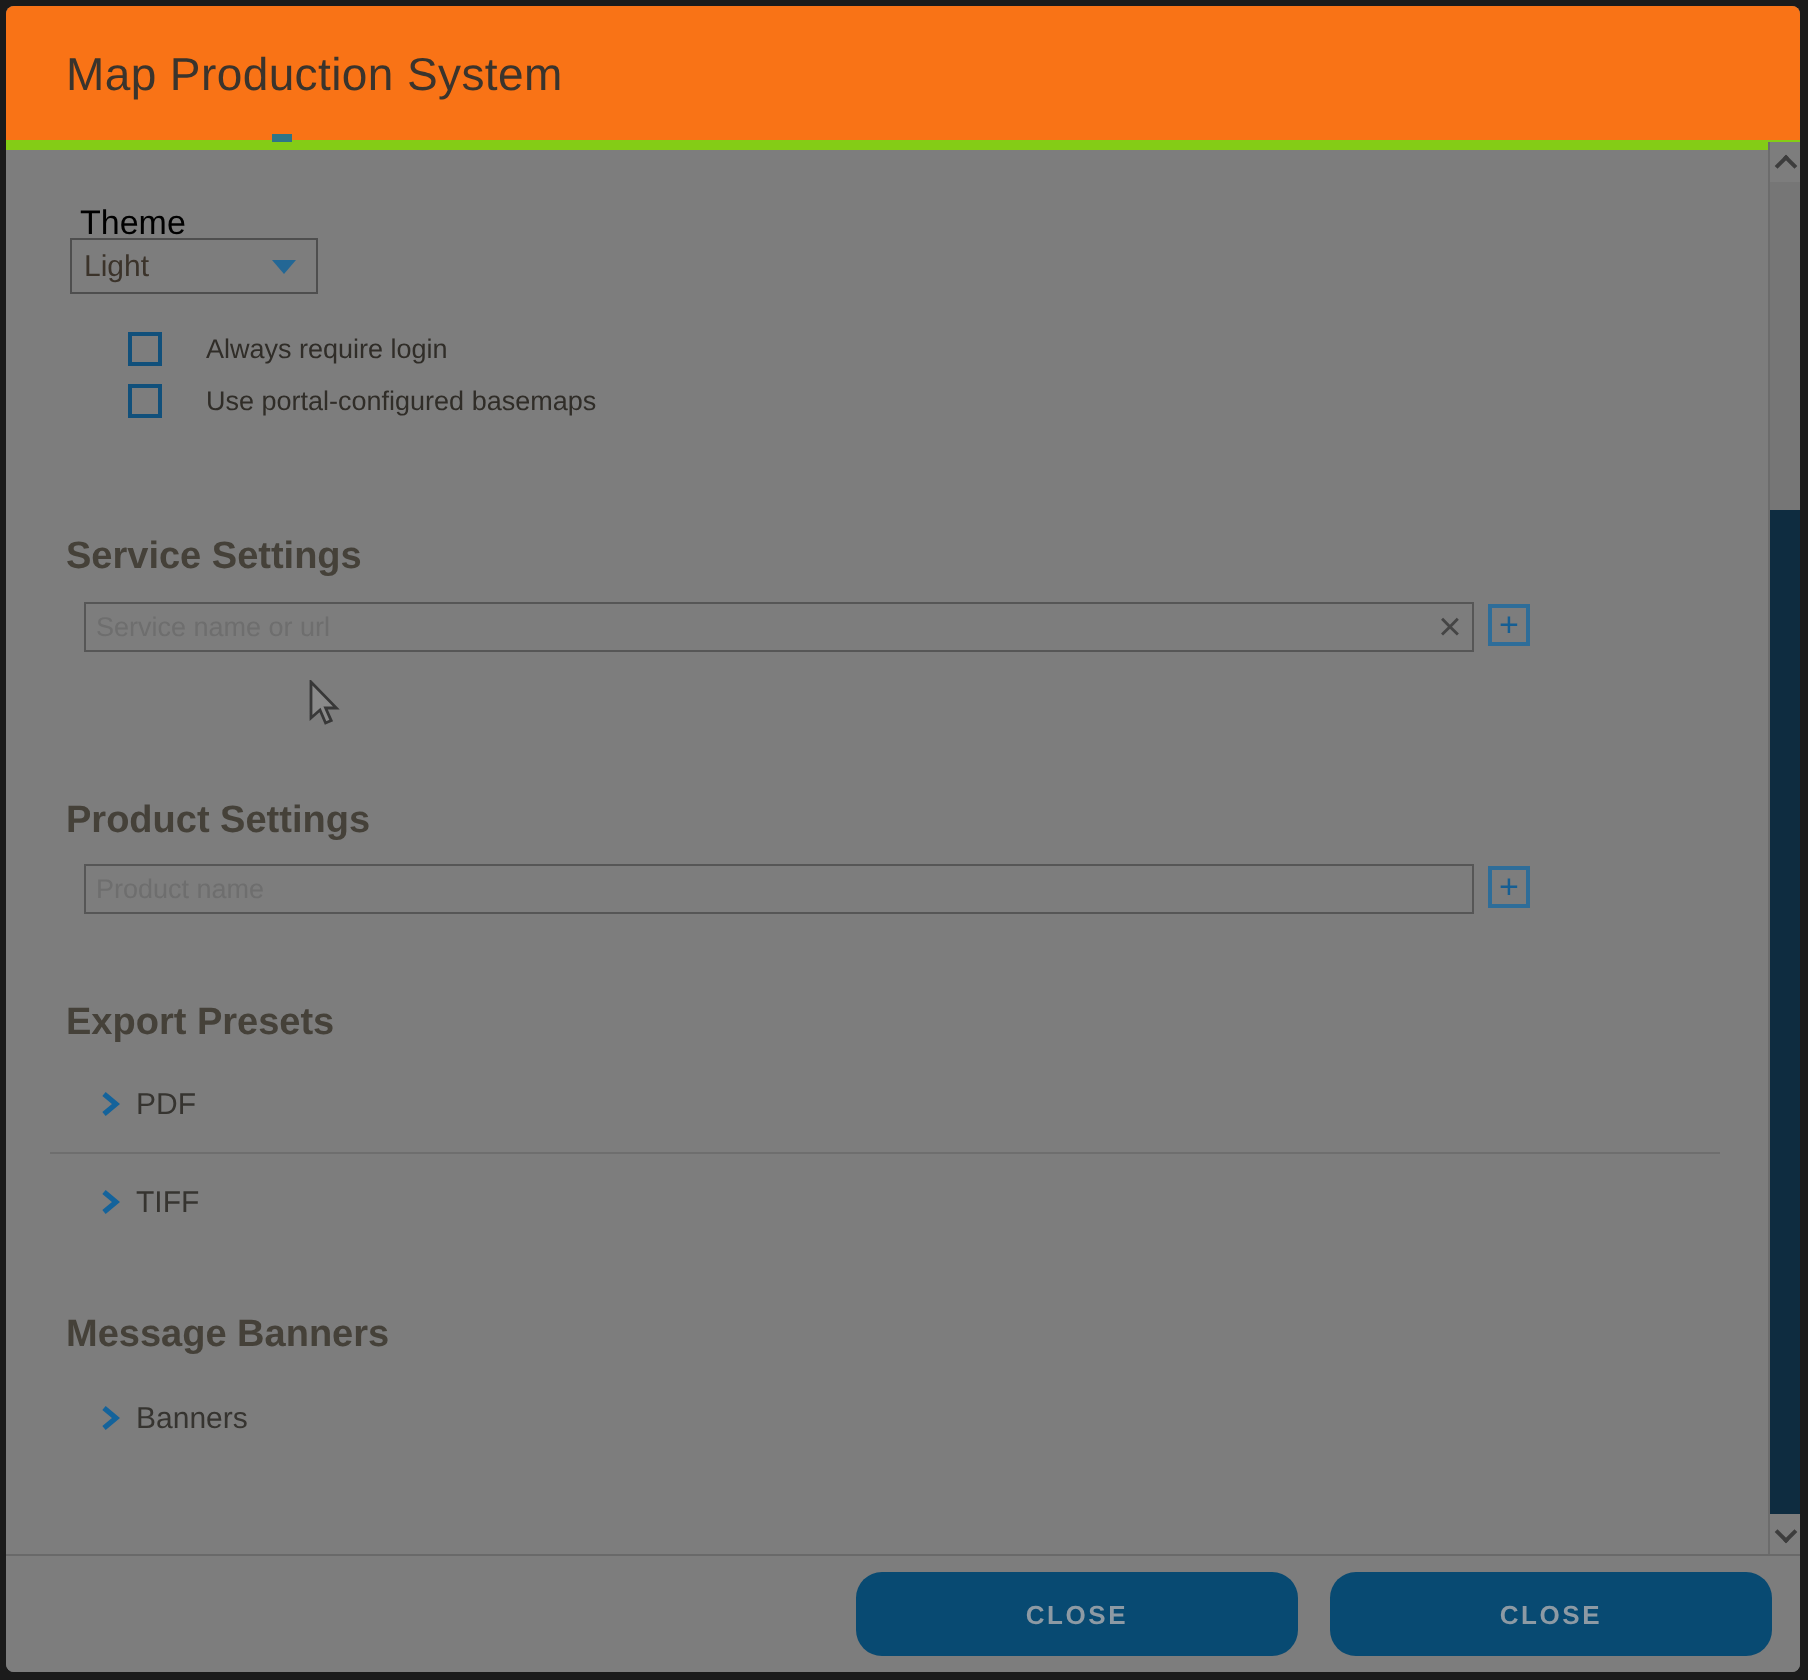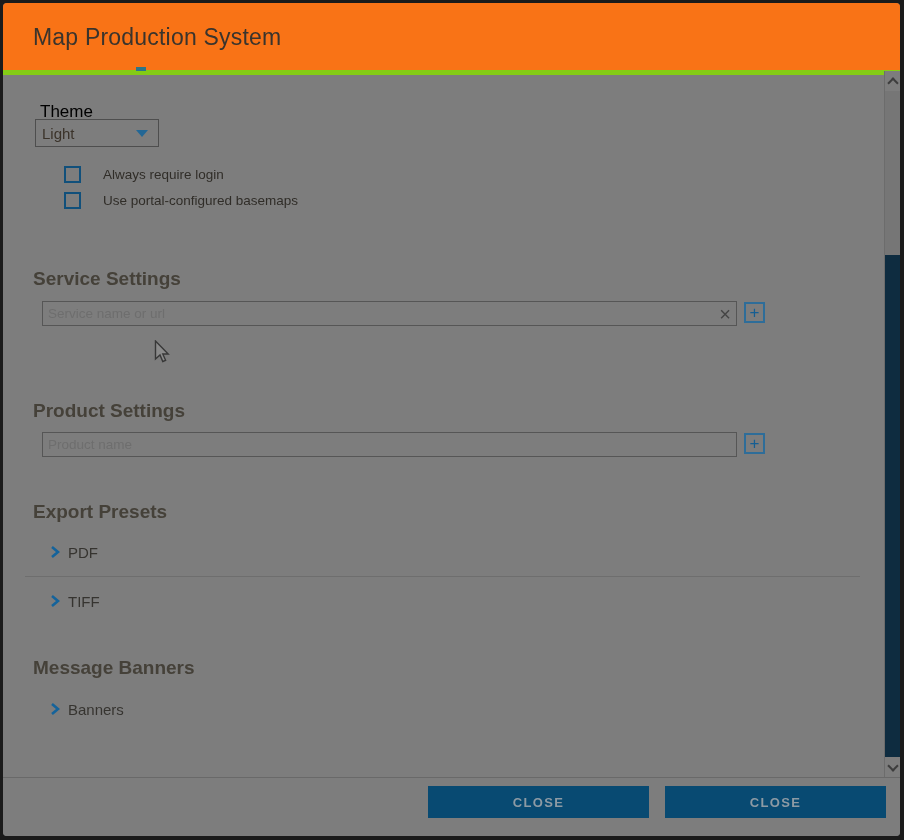--- a/index.html
+++ b/index.html
@@ -72,22 +72,22 @@
   .scroll-btn.up{top:0;}
   .scroll-btn.down{bottom:0;}
   .schev{display:inline-block;width:6px;height:6px;border:solid #3d3d3d;border-width:2px 2px 0 0;}
   .schev.u{transform:rotate(-45deg);margin-top:4px;}
   .schev.d{transform:rotate(135deg);margin-bottom:3px;}
   .track{position:absolute;left:0;right:0;top:20px;bottom:20px;background:#767676;}
   .thumb{position:absolute;left:0;right:0;top:164px;bottom:0;background:#0e2c40;cursor:grab;}
   
   .footer{position:absolute;left:0;top:774px;width:100%;height:59px;background:#7d7d7d;border-top:1px solid #696969;box-sizing:border-box;}
   .btn{
-    position:absolute;top:8px;width:221px;height:32px;
-    background:#084a72;border:none;border-radius:0;
+    position:absolute;top:8px;width:221px;height:42px;
+    background:#084a72;border:none;border-radius:13px;
     color:#8d9aa4;font-family:"Liberation Sans", sans-serif;
     font-size:13px;font-weight:700;letter-spacing:1.3px;cursor:pointer;
   }
   .btn.close{left:425px;}
   .btn.update{left:662px;}
   
   .cursor{position:absolute;left:154px;top:340px;z-index:5;pointer-events:none;}
 </style>
 </head>
 <body>

